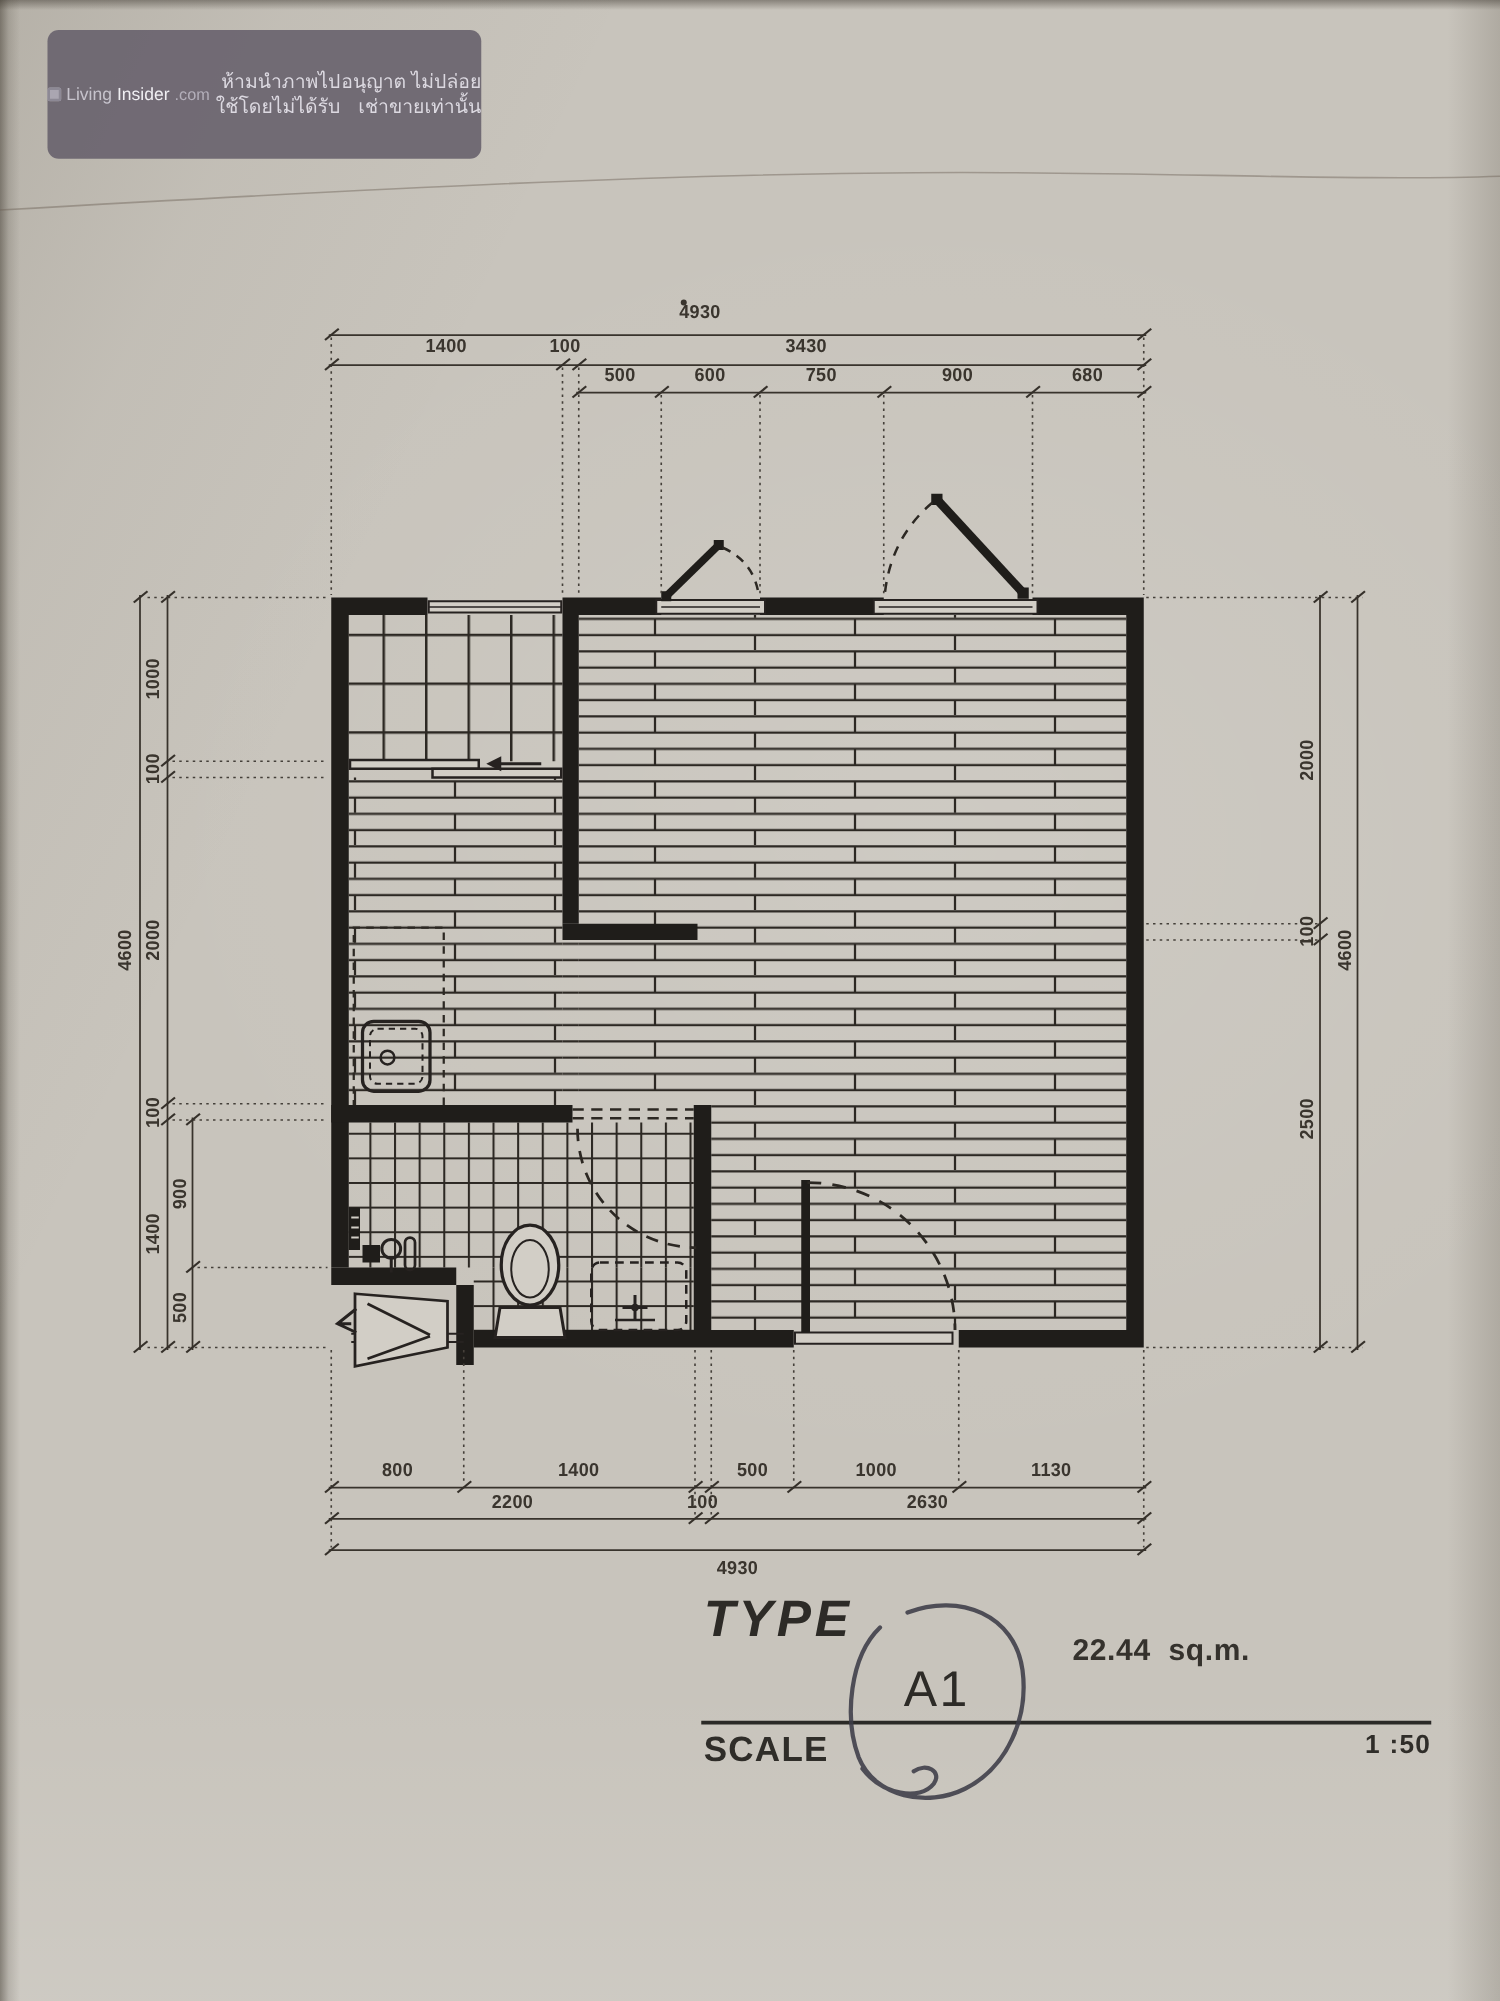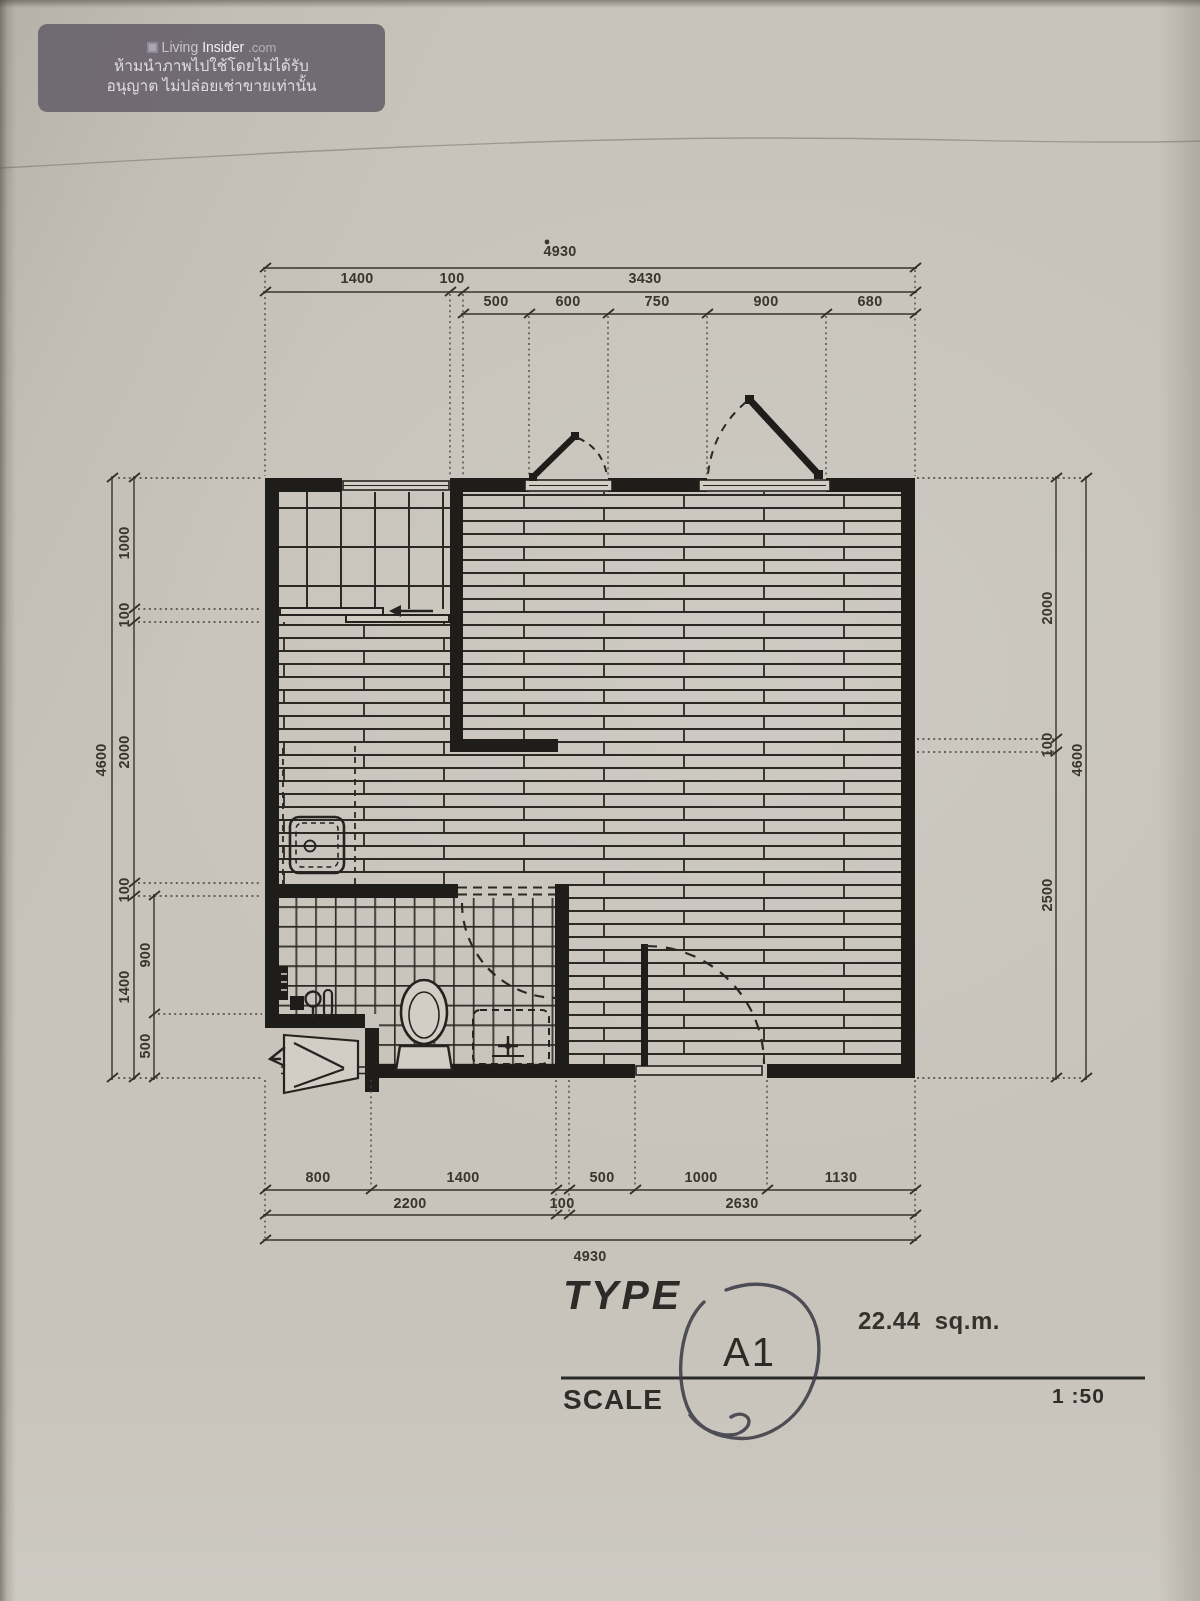--- a/index.html
+++ b/index.html
@@ -29,27 +29,27 @@
   .dim.v{transform:translate(-50%,-50%) rotate(-90deg) scaleX(.96)}
 
   
   .tb-type{
     position:absolute;left:563px;top:1272px;font-size:41px;font-weight:bold;
     color:#2d2b27;letter-spacing:3px;white-space:nowrap;font-style:italic;
   }
   .tb-a1{position:absolute;left:723px;top:1330px;font-size:40px;font-weight:normal;color:#2d2b27;letter-spacing:2px}
   .tb-area{position:absolute;left:858px;top:1307px;font-size:24px;font-weight:bold;color:#35322d;word-spacing:7px;letter-spacing:.5px}
   .tb-scale{position:absolute;left:563px;top:1384px;font-size:28px;font-weight:bold;color:#2f2d29;letter-spacing:1px}
-  .tb-scaleval{position:absolute;left:1052px;top:1384px;font-size:21px;font-weight:bold;color:#2f2d29;letter-spacing:1px}
+  .tb-scaleval{position:absolute;left:1092px;top:1384px;font-size:21px;font-weight:bold;color:#2f2d29;letter-spacing:1px}
 
   
   .watermark{
-    position:absolute;left:38px;top:24px;width:347px;height:88px;
+    position:absolute;left:38px;top:24px;width:347px;height:103px;
     background:rgba(106,100,111,.93);border-radius:9px;
-    display:flex;flex-direction:column;align-items:center;justify-content:center;
+    display:flex;flex-direction:row;align-items:center;justify-content:center;
     color:#dddbe2;
   }
   .wm-brand{display:flex;align-items:baseline;gap:4px;font-size:14px;line-height:15px;margin-bottom:1px}
   .wm-logo{width:11px;height:11px;border-radius:2px;background:#aaa6b1;display:inline-block;position:relative;top:1px;
     box-shadow:inset 0 0 0 2px #8d8995}
   .wm-living{color:#c6c3cc;font-weight:normal}
   .wm-insider{color:#f0eff3;font-weight:normal}
   .wm-tld{color:#b3afba;font-size:13px}
   .wm-line{font-size:15.5px;line-height:20px;color:#dcd9e1;text-align:right}
 </style>

